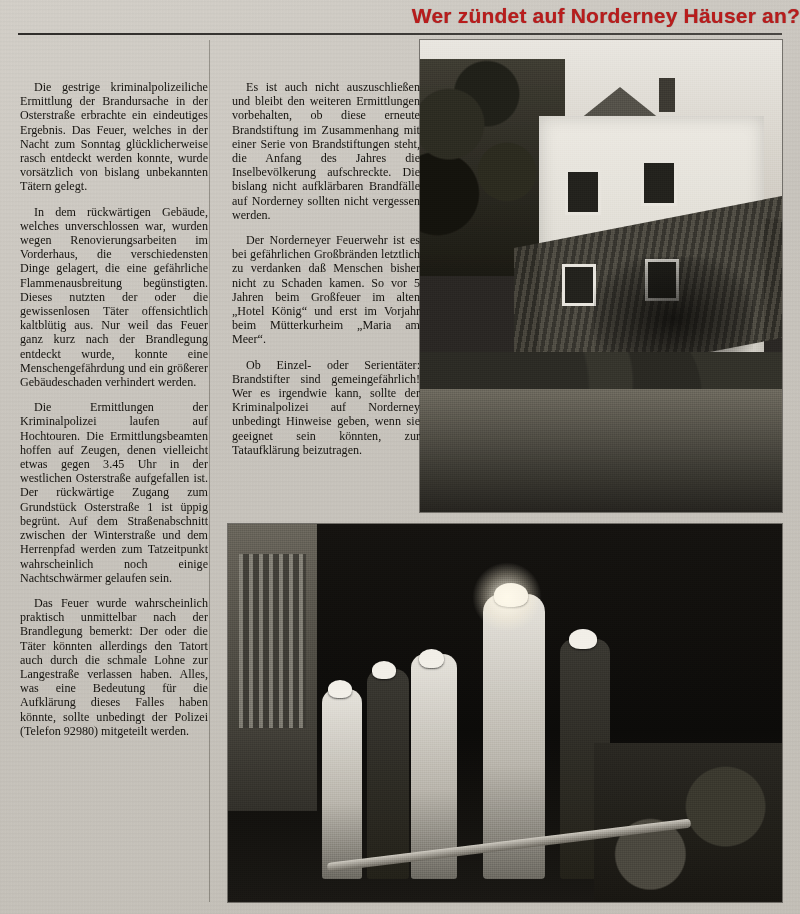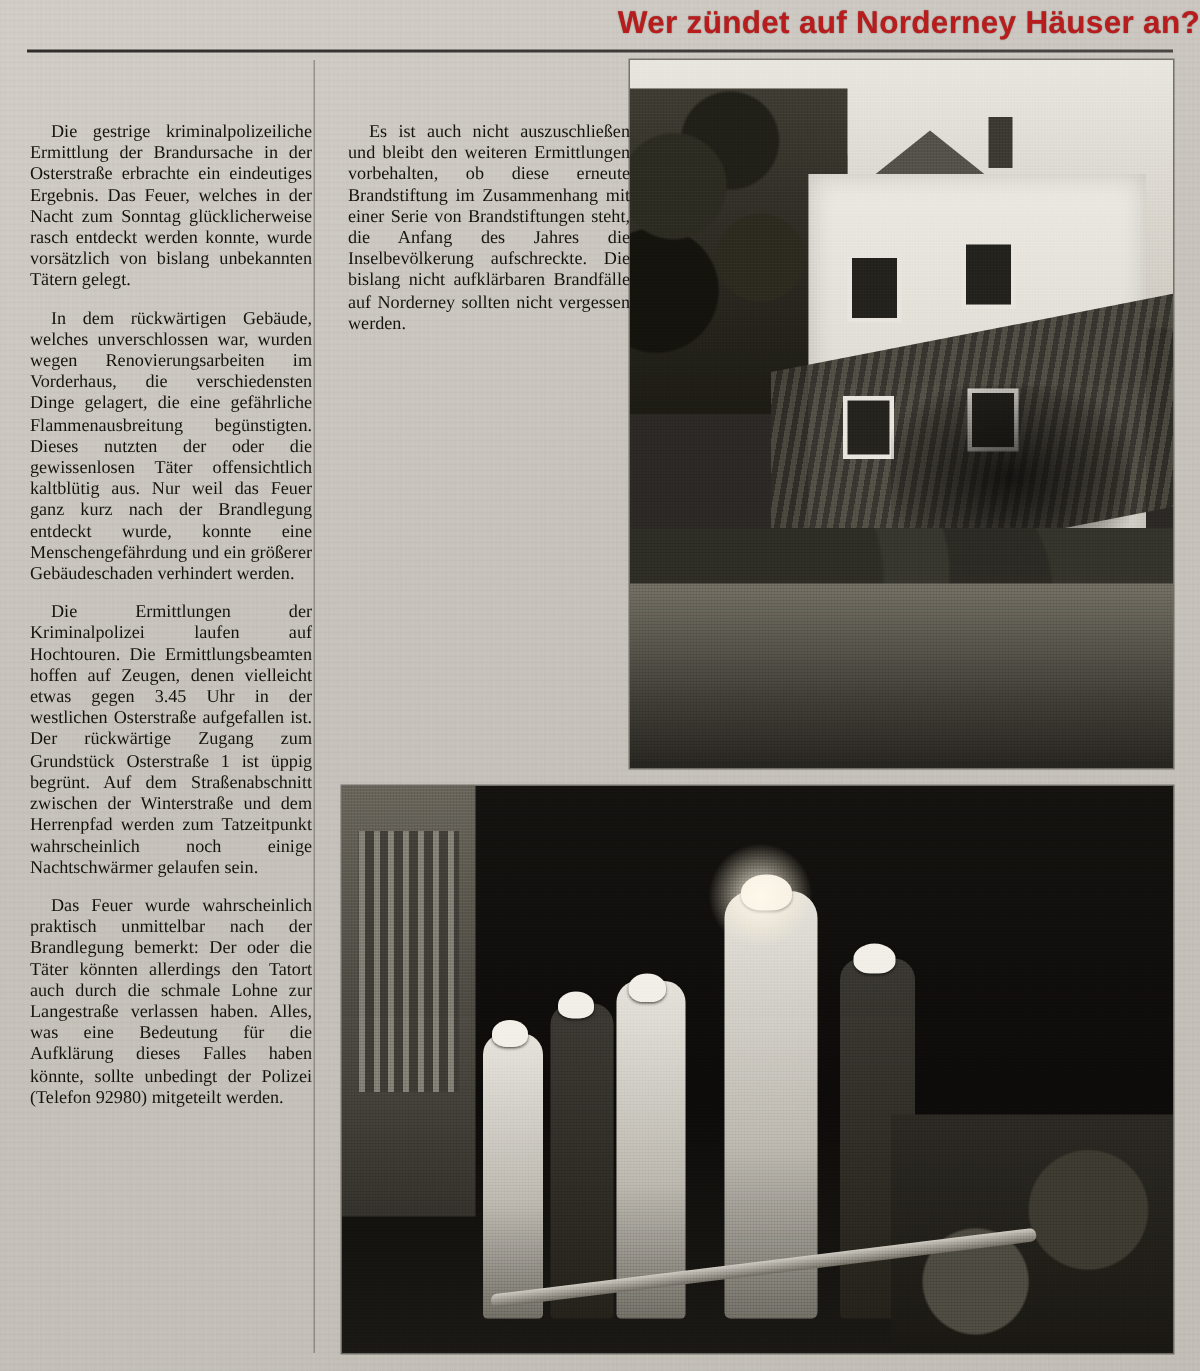--- a/index.html
+++ b/index.html
@@ -241,20 +241,22 @@
 
   <div class="col" id="col1">
     <p>Die gestrige kriminalpolizeiliche Ermittlung der Brandursache in der Osterstraße erbrachte ein eindeutiges Ergebnis. Das Feuer, welches in der Nacht zum Sonntag glücklicherweise rasch entdeckt werden konnte, wurde vorsätzlich von bislang unbekannten Tätern gelegt.</p>
     <p>In dem rückwärtigen Gebäude, welches unverschlossen war, wurden wegen Renovierungsarbeiten im Vorderhaus, die verschiedensten Dinge gelagert, die eine gefährliche Flammenausbreitung begünstigten. Dieses nutzten der oder die gewissenlosen Täter offensichtlich kaltblütig aus. Nur weil das Feuer ganz kurz nach der Brandlegung entdeckt wurde, konnte eine Menschengefährdung und ein größerer Gebäudeschaden verhindert werden.</p>
     <p>Die Ermittlungen der Kriminalpolizei laufen auf Hochtouren. Die Ermittlungsbeamten hoffen auf Zeugen, denen vielleicht etwas gegen 3.45 Uhr in der westlichen Osterstraße aufgefallen ist. Der rückwärtige Zugang zum Grundstück Osterstraße 1 ist üppig begrünt. Auf dem Straßenabschnitt zwischen der Winterstraße und dem Herrenpfad werden zum Tatzeitpunkt wahrscheinlich noch einige Nachtschwärmer gelaufen sein.</p>
     <p>Das Feuer wurde wahrscheinlich praktisch unmittelbar nach der Brandlegung bemerkt: Der oder die Täter könnten allerdings den Tatort auch durch die schmale Lohne zur Langestraße verlassen haben. Alles, was eine Bedeutung für die Aufklärung dieses Falles haben könnte, sollte unbedingt der Polizei (Telefon 92980) mitgeteilt werden.</p>
   </div>
 
   <div class="col" id="col2">
     <p>Es ist auch nicht auszuschließen und bleibt den weiteren Ermittlungen vorbehalten, ob diese erneute Brandstiftung im Zusammenhang mit einer Serie von Brandstiftungen steht, die Anfang des Jahres die Inselbevölkerung aufschreckte. Die bislang nicht aufklärbaren Brandfälle auf Norderney sollten nicht vergessen werden.</p>
+    <p>Der Norderneyer Feuerwehr ist es bei gefährlichen Großbränden letztlich zu verdanken daß Menschen bisher nicht zu Schaden kamen. So vor 5 Jahren beim Großfeuer im alten „Hotel König“ und erst im Vorjahr beim Mütterkurheim „Maria am Meer“.</p>
+    <p>Ob Einzel- oder Serientäter: Brandstifter sind gemeingefährlich! Wer es irgendwie kann, sollte der Kriminalpolizei auf Norderney unbedingt Hinweise geben, wenn sie geeignet sein könnten, zur Tataufklärung beizutragen.</p>
   </div>
 
   <div class="photo" id="photo-house">
     <div class="sky"></div>
     <div class="treeline"></div>
     <div class="roof-gable"></div>
     <div class="chimney"></div>
     <div class="house-body"></div>
     <div class="roof-main"></div>
     <div class="win" style="left:41%; top:28%; width:30px; height:40px;"></div>

